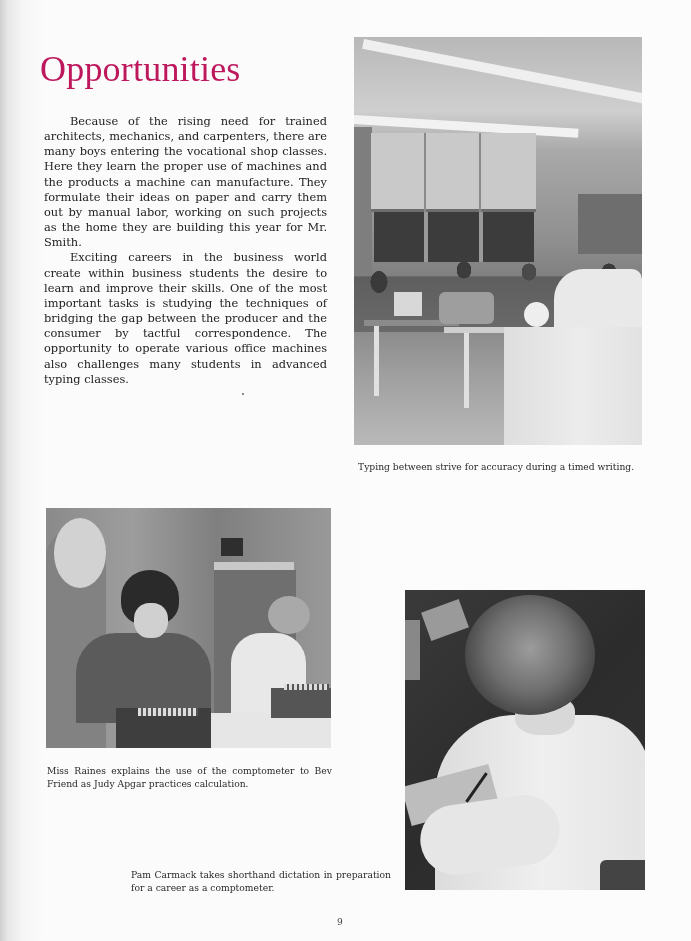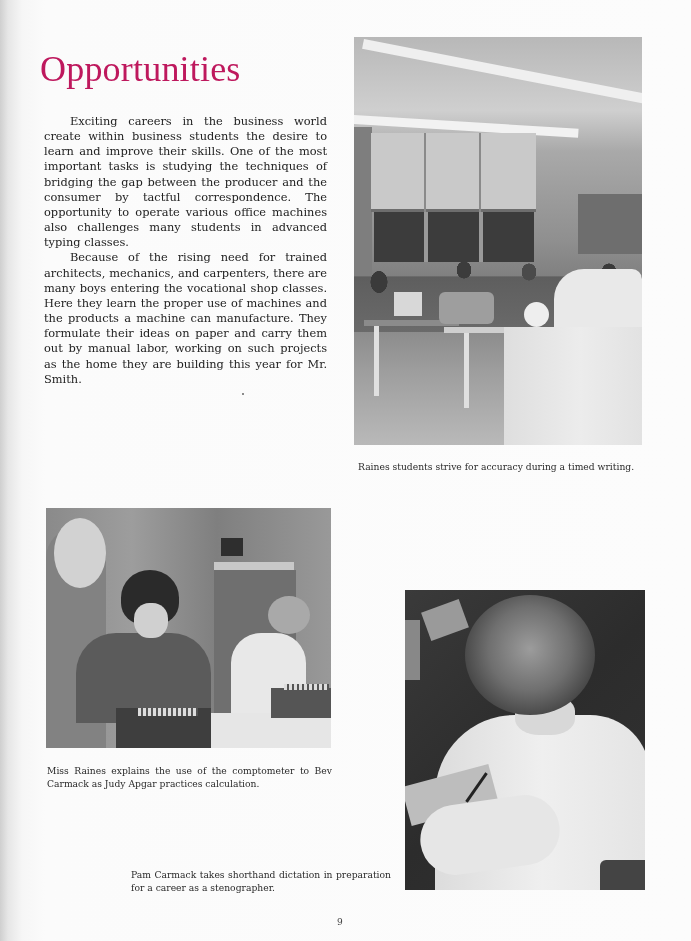--- a/index.html
+++ b/index.html
@@ -95,22 +95,22 @@
   .p3 .notebook { left: 0; top: 185px; width: 90px; height: 40px; background: #bdbdbd; transform: rotate(-15deg); }
   .p3 .pencil { left: 70px; top: 180px; width: 3px; height: 35px; background: #222; transform: rotate(35deg); }
   .p3 .chair { left: 195px; top: 270px; width: 45px; height: 30px; background: #444; border-radius: 6px 0 0 0; }
 </style>
 </head>
 <body>
 
 <div class="title">Opportunities</div>
 
 <div class="body-text">
+  <p>Because of the rising need for trained architects, mechanics, and carpenters, there are many boys entering the vocational shop classes. Here they learn the proper use of machines and the products a machine can manufacture. They formulate their ideas on paper and carry them out by manual labor, working on such projects as the home they are building this year for Mr. Smith.</p>
   <p>Exciting careers in the business world create within business students the desire to learn and improve their skills. One of the most important tasks is studying the techniques of bridging the gap between the producer and the consumer by tactful correspondence. The opportunity to operate various office machines also challenges many students in advanced typing classes.</p>
-  <p>Because of the rising need for trained architects, mechanics, and carpenters, there are many boys entering the vocational shop classes. Here they learn the proper use of machines and the products a machine can manufacture. They formulate their ideas on paper and carry them out by manual labor, working on such projects as the home they are building this year for Mr. Smith.</p>
 </div>
 <div class="speck"></div>
 
 <div class="photo p1">
   <div class="ceil-beam1"></div>
   <div class="ceil-beam2"></div>
   <div class="wall-left"></div>
   <div class="shades"></div>
   <div class="shade-line" style="left:70px"></div>
   <div class="shade-line" style="left:125px"></div>
@@ -123,47 +123,47 @@
   <div class="desk1"></div>
   <div class="desk2"></div>
   <div class="leg" style="left:20px;top:289px;height:70px"></div>
   <div class="leg" style="left:110px;top:296px;height:75px"></div>
   <div class="typewriter1"></div>
   <div class="typewriter2"></div>
   <div class="front-person"></div>
   <div class="clock"></div>
   <div class="front-desk"></div>
 </div>
-<div class="caption cap1">Raines students strive for accuracy during a timed writing.</div>
+<div class="caption cap1">Typing between strive for accuracy during a timed writing.</div>
 
 <div class="photo p2">
   <div class="cabinet"></div>
   <div class="books"></div>
   <div class="phone"></div>
   <div class="teacher"></div>
   <div class="teacher-head"></div>
   <div class="girl1"></div>
   <div class="girl1-hair"></div>
   <div class="girl1-face"></div>
   <div class="girl2"></div>
   <div class="girl2-hair"></div>
   <div class="table"></div>
   <div class="machine1"></div>
   <div class="keys1"></div>
   <div class="machine2"></div>
   <div class="keys2"></div>
 </div>
-<div class="caption cap2">Miss Raines explains the use of the comptometer to Bev Carmack as Judy Apgar practices calculation.</div>
+<div class="caption cap2">Miss Raines explains the use of the comptometer to Bev Friend as Judy Apgar practices calculation.</div>
 
 <div class="photo p3">
   <div class="paper-bg"></div>
   <div class="paper-left"></div>
   <div class="sweater"></div>
   <div class="neck"></div>
   <div class="hair"></div>
   <div class="notebook"></div>
   <div class="pencil"></div>
   <div class="arm"></div>
   <div class="chair"></div>
 </div>
-<div class="caption cap3">Pam Carmack takes shorthand dictation in preparation for a career as a stenographer.</div>
+<div class="caption cap3">Pam Carmack takes shorthand dictation in preparation for a career as a comptometer.</div>
 
 <div class="page-num">9</div>
 
 </body></html>

